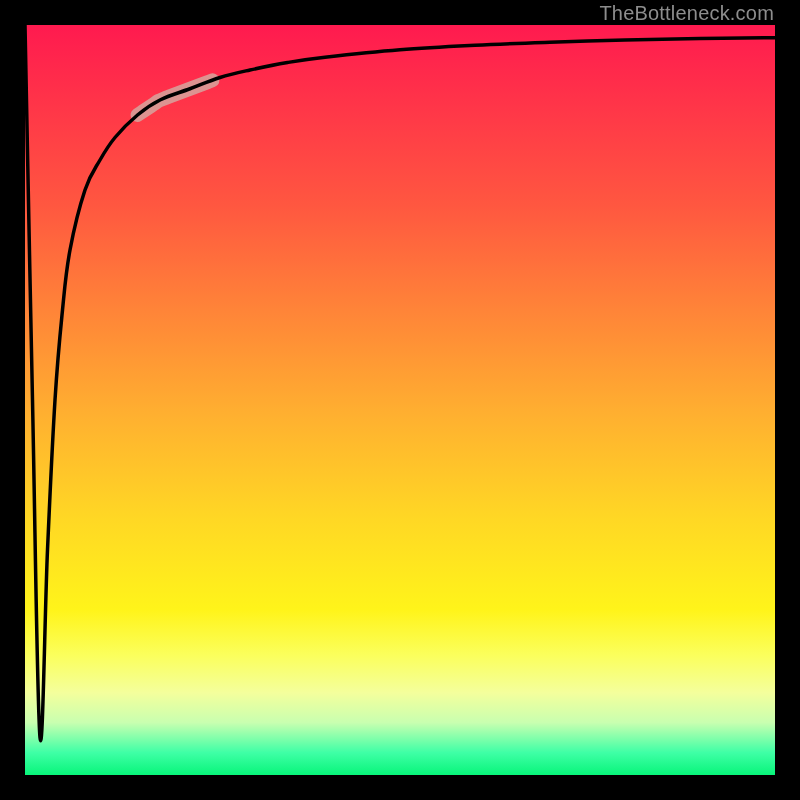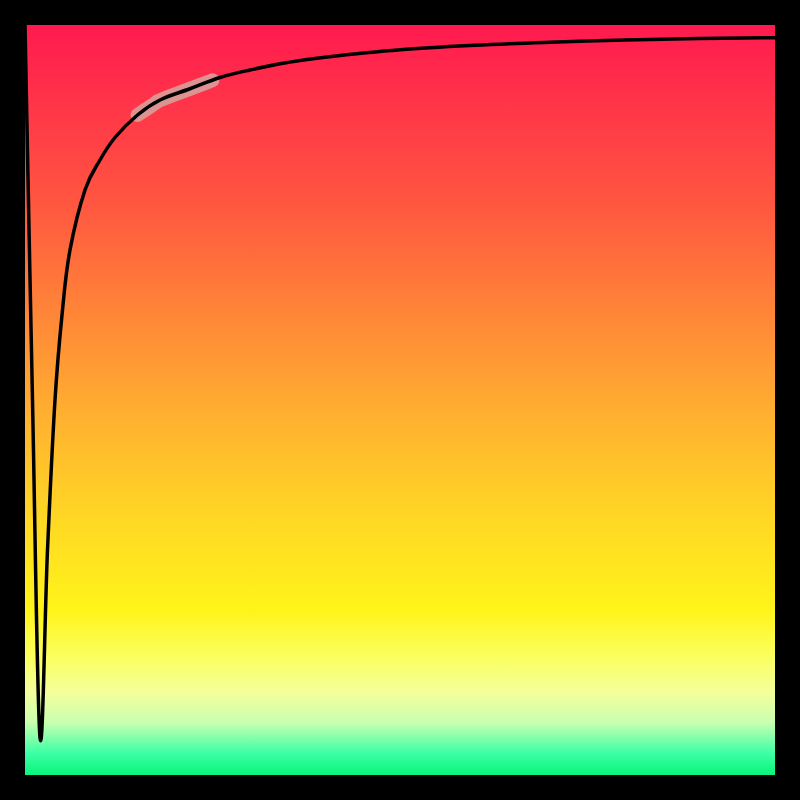--- a/index.html
+++ b/index.html
@@ -64,13 +64,14 @@
 
   <div class="plot">
     <svg class="curve" viewBox="0 0 750 750" preserveAspectRatio="none">
       <g id="curve-group">
           <path d="M 112.5 90 C 113.46428571428571 89.35714285714283, 115.92857142857143 87.71428571428561, 117.85714285714286 86.42857142857133 C 119.78571428571429 85.14285714285705, 121.28571428571426 84.14285714285717, 123.2142857142857 82.85714285714289 C 125.14285714285712 81.57142857142861, 126.64285714285715 80.5714285714285, 128.57142857142858 79.28571428571422 C 130.50000000000003 77.99999999999994, 132.00000000000003 76.77500000000006, 133.92857142857144 75.71428571428578 C 135.85714285714286 74.6535714285715, 137.35714285714286 74.17232142857141, 139.28571428571428 73.39285714285711 C 141.2142857142857 72.61339285714281, 142.71428571428572 72.10714285714283, 144.64285714285714 71.38392857142856 C 146.57142857142856 70.66071428571428, 148.07142857142858 70.09821428571428, 150 69.375 C 151.92857142857142 68.65178571428572, 153.42857142857144 68.08928571428575, 155.35714285714286 67.36607142857144 C 157.28571428571428 66.64285714285714, 158.7857142857143 66.08035714285708, 160.71428571428572 65.35714285714278 C 162.64285714285714 64.63392857142847, 164.14285714285714 64.07142857142848, 166.07142857142856 63.34821428571422 C 167.99999999999997 62.624999999999964, 169.5 62.062500000000036, 171.42857142857142 61.33928571428578 C 173.35714285714283 60.61607142857152, 174.85714285714283 60.05357142857152, 176.78571428571425 59.330357142857224 C 178.71428571428567 58.607142857142925, 180.2142857142857 58.044642857142854, 182.14285714285714 57.321428571428555 C 184.07142857142858 56.598214285714256, 186.53571428571428 55.67410714285714, 187.5 55.3125" fill="none" stroke="#d89e99" stroke-width="14" stroke-linecap="round" opacity="0.9"></path>
           <path d="M 0 0 C 1.3499999999999999 67.5, 4.800000000000001 246.75, 7.5 375 C 10.2 503.25, 12.3 685.5, 15 712.5 C 17.7 739.5, 19.8 585.75, 22.5 525 C 25.2 464.25, 27.3 418.2, 30 375 C 32.7 331.8, 34.8 312, 37.5 285 C 40.2 258, 40.95 246.6, 45 225 C 49.05 203.4, 54.6 181.2, 60 165 C 65.4 148.8, 69.6 144.45, 75 135 C 80.4 125.55, 83.25 120.6, 90 112.5 C 96.75 104.4, 104.4 96.75, 112.5 90 C 120.6 83.25, 125.55 79.725, 135 75 C 144.45 70.275, 154.2 67.8, 165 63.75 C 175.8 59.7, 184.2 55.875, 195 52.5 C 205.8 49.125, 212.85 47.7, 225 45 C 237.15 42.3, 249 39.795, 262.5 37.5 C 276 35.205, 279.75 34.54500000000002, 300 32.25 C 320.25 29.95499999999998, 348 26.909999999999886, 375 24.749999999999886 C 402 22.589999999999886, 423 21.59999999999998, 450 20.25 C 477 18.90000000000002, 498 18.195, 525 17.25 C 552 16.305, 573 15.675, 600 15 C 627 14.325, 648 13.905, 675 13.5 C 702 13.095, 736.5 12.885, 750 12.75" fill="none" stroke="#000000" stroke-width="3.5" stroke-linecap="round"></path>
         </g>
     </svg>
   </div>
 
+  <div class="attribution">TheBottleneck.com</div>
 </div>
 
 </body></html>

